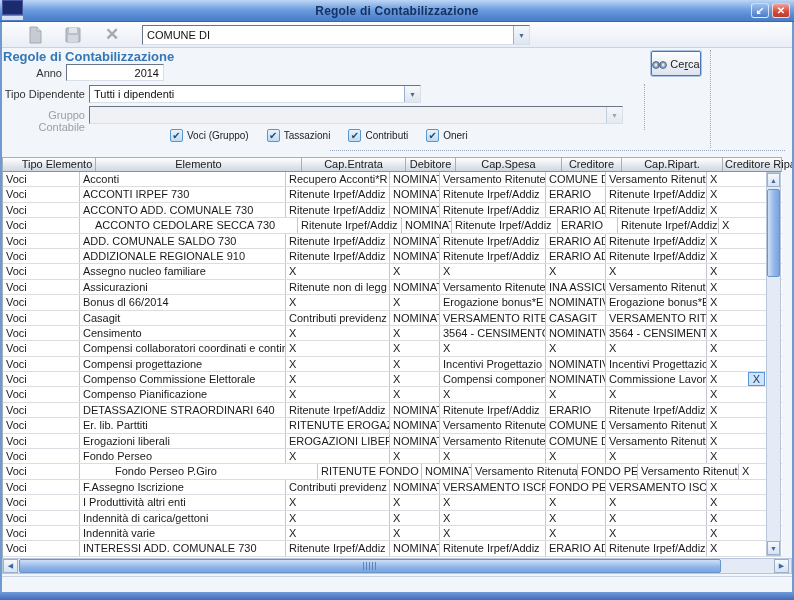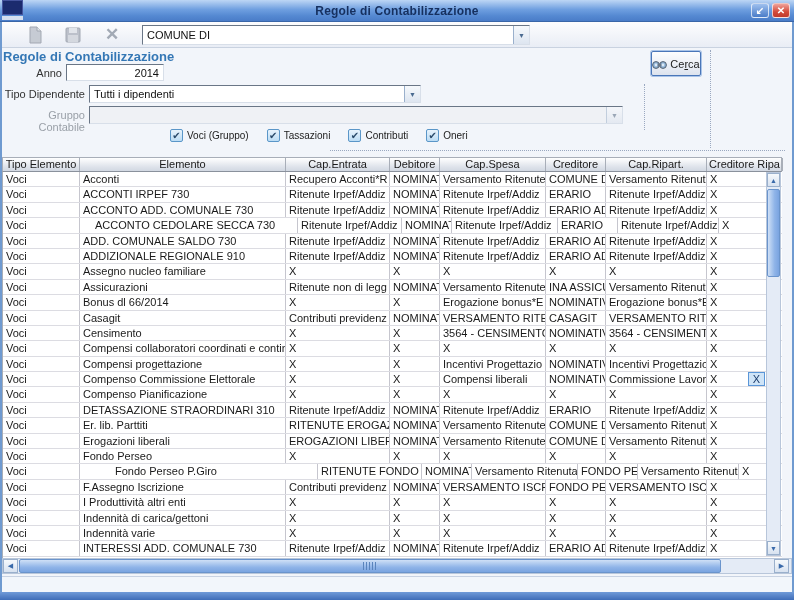--- a/index.html
+++ b/index.html
@@ -64,21 +64,21 @@
 
   
   .filters { position: absolute; left: 170px; top: 127px; height: 16px; display: flex; gap: 18px; align-items: center; }
   .cbwrap { display: flex; align-items: center; gap: 4px; }
   .cb { width: 13px; height: 13px; background: linear-gradient(#e8f3fc, #bcdcf4); border: 1px solid #5a96c8;
     border-radius: 2px; font-size: 10px; line-height: 11px; text-align: center; color: #2a4a6a; }
   .cblabel { font-size: 10px; color: #222; }
 
   
   .grid-header { position: absolute; left: 2px; top: 157px; width: 780px; height: 15px; display: flex;
-    background: linear-gradient(#ffffff, #dde2ea 70%, #d2d8e2); border: 1px solid #a8aeb8; border-bottom: 1px solid #8a919c; }
+    background: linear-gradient(#ffffff, #dde2ea 70%, #d2d8e2); border: 1px solid #a8aeb8; border-bottom: 1px solid #8a919c; padding-left: 16px; }
   .hcell { height: 13px; font-size: 11px; color: #1a1a1a; text-align: center; white-space: nowrap; overflow: hidden;
     border-right: 1px solid #a8aeb8; line-height: 13px; flex: none; }
   .grid-body { position: absolute; left: 2px; top: 172px; width: 780px; height: 386px; background: #fff;
     overflow: hidden; border-left: 1px solid #a8aeb8; }
   .trow { display: flex; height: 15.4px; border-bottom: 1px solid #dcdce2; background: #fff; }
   .tcell { position: relative; font-size: 11px; color: #1a1a1a; white-space: nowrap; overflow: hidden;
     padding-left: 3px; line-height: 14px; border-right: 1px solid #c6c6ce; flex: none; }
   .selbox { position: absolute; right: 17px; top: 0; height: 14px; padding: 0 4px; background: #cfe4f7;
     border: 1px solid #5a96d8; font-size: 11px; line-height: 12px; color: #1a3a6a; }
 
@@ -336,38 +336,38 @@
         <div class="tcell" style="width: 106px;">Incentivi Progettazio</div>
         <div class="tcell" style="width: 60px;">NOMINATIVI</div>
         <div class="tcell" style="width: 101px;">Incentivi Progettazio</div>
         <div class="tcell" style="width: 76px;">X</div>
       </div>
       <div class="trow">
         <div class="tcell" style="width: 77px;">Voci</div>
         <div class="tcell" style="width: 206px;">Compenso Commissione Elettorale</div>
         <div class="tcell" style="width: 104px;">X</div>
         <div class="tcell" style="width: 50px;">X</div>
-        <div class="tcell" style="width: 106px;">Compensi liberali</div>
+        <div class="tcell" style="width: 106px;">Compensi componen</div>
         <div class="tcell" style="width: 60px;">NOMINATIVI</div>
         <div class="tcell" style="width: 101px;">Commissione Lavori I</div>
         <div class="tcell" style="width: 76px;">X<span class="selbox">X</span></div>
       </div>
       <div class="trow">
         <div class="tcell" style="width: 77px;">Voci</div>
         <div class="tcell" style="width: 206px;">Compenso Pianificazione</div>
         <div class="tcell" style="width: 104px;">X</div>
         <div class="tcell" style="width: 50px;">X</div>
         <div class="tcell" style="width: 106px;">X</div>
         <div class="tcell" style="width: 60px;">X</div>
         <div class="tcell" style="width: 101px;">X</div>
         <div class="tcell" style="width: 76px;">X</div>
       </div>
       <div class="trow">
         <div class="tcell" style="width: 77px;">Voci</div>
-        <div class="tcell" style="width: 206px;">DETASSAZIONE STRAORDINARI 310</div>
+        <div class="tcell" style="width: 206px;">DETASSAZIONE STRAORDINARI 640</div>
         <div class="tcell" style="width: 104px;">Ritenute Irpef/Addiz</div>
         <div class="tcell" style="width: 50px;">NOMINATIVI</div>
         <div class="tcell" style="width: 106px;">Ritenute Irpef/Addiz</div>
         <div class="tcell" style="width: 60px;">ERARIO</div>
         <div class="tcell" style="width: 101px;">Ritenute Irpef/Addiz</div>
         <div class="tcell" style="width: 76px;">X</div>
       </div>
       <div class="trow">
         <div class="tcell" style="width: 77px;">Voci</div>
         <div class="tcell" style="width: 206px;">Er. lib. Parttiti</div>

